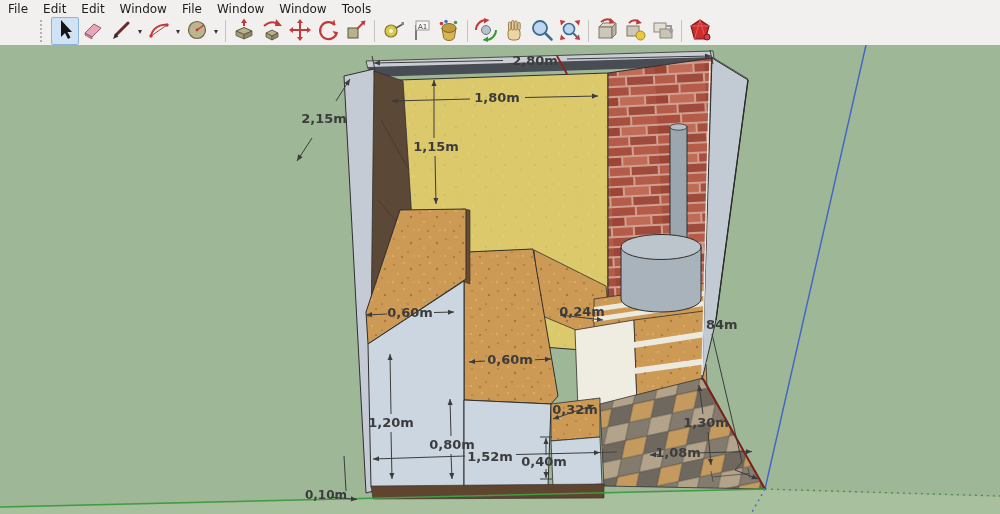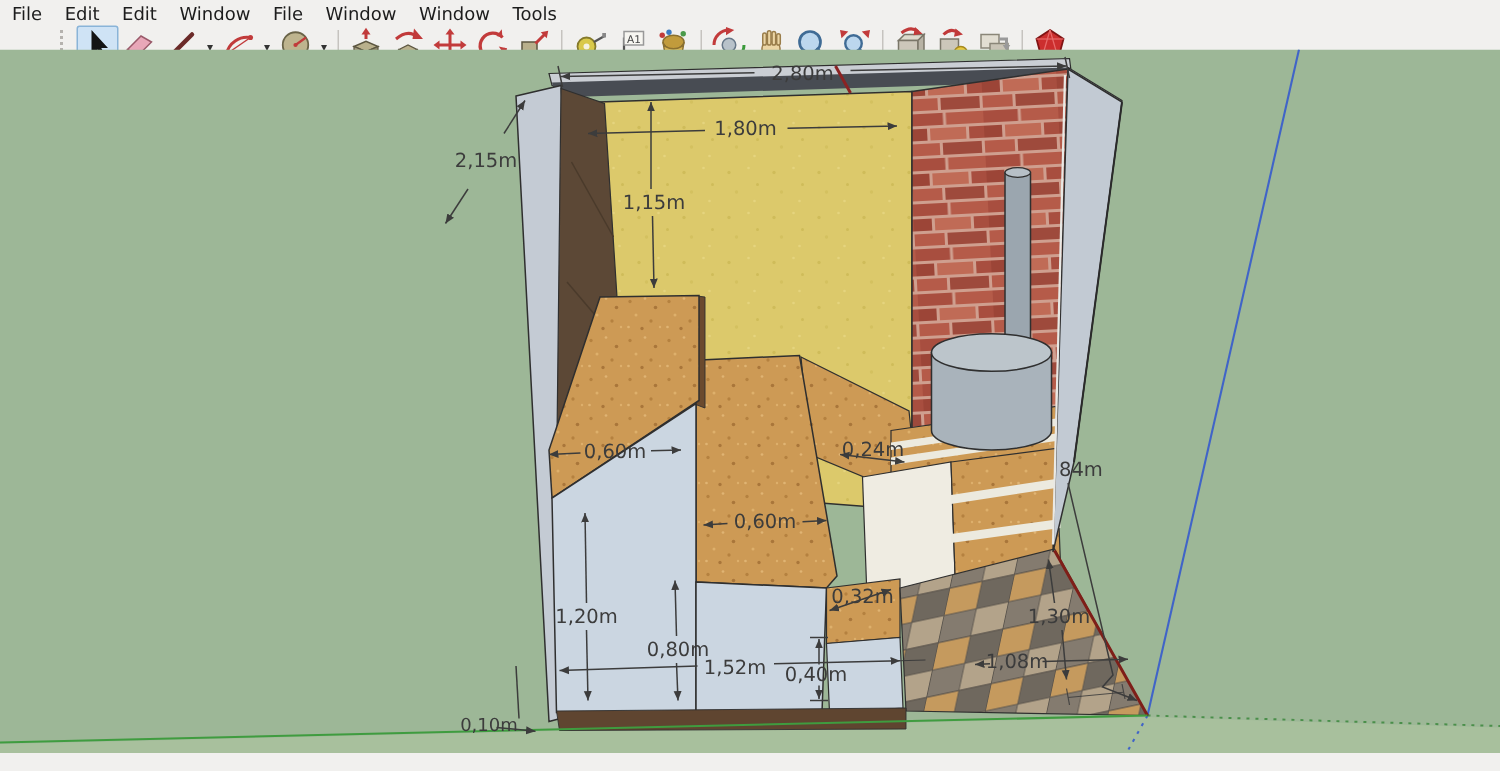--- a/index.html
+++ b/index.html
@@ -5,21 +5,21 @@
   html,body{margin:0;padding:0;background:#888;}
   .app{position:relative;width:1000px;height:514px;background:#f1f0ee;font-family:"DejaVu Sans",sans-serif;overflow:hidden;}
   .menubar{height:16px;display:flex;align-items:center;gap:15px;padding:1px 0 0 8px;font-size:12px;color:#1c1c1c;background:#f1f0ee;}
   .menubar span{cursor:default;}
   .toolbar{height:28px;display:flex;align-items:center;background:#f1f0ee;border-bottom:1px solid #b9b7b4;padding-left:40px;}
   .tbtn{width:26px;height:26px;display:flex;justify-content:center;border:1px solid transparent;border-radius:2px;flex:0 0 auto;}
   .tbtn.active{background:#cfe3f5;border-color:#8ab4d8;}
   .caret{width:10px;font-size:8px;color:#333;text-align:center;flex:0 0 auto;}
   .sep{width:1px;height:22px;background:#c6c3bf;margin:0 4px;flex:0 0 auto;}
   .handle{width:3px;height:22px;border-left:2px dotted #b5b2ae;margin-right:6px;flex:0 0 auto;}
-  .viewport{position:absolute;left:0;top:33px;width:1000px;height:469px;}
+  .viewport{position:absolute;left:0;top:45px;width:1000px;height:469px;font-weight:bold;}
   svg text.dim{font-family:"DejaVu Sans",sans-serif;font-size:13px;fill:#3c3c3c;}
   svg text.dimS{font-family:"DejaVu Sans",sans-serif;font-size:12px;fill:#3c3c3c;}
 </style>
 </head>
 <body>
 
 <div class="app">
 
   <div class="menubar">
     <span>File</span>

